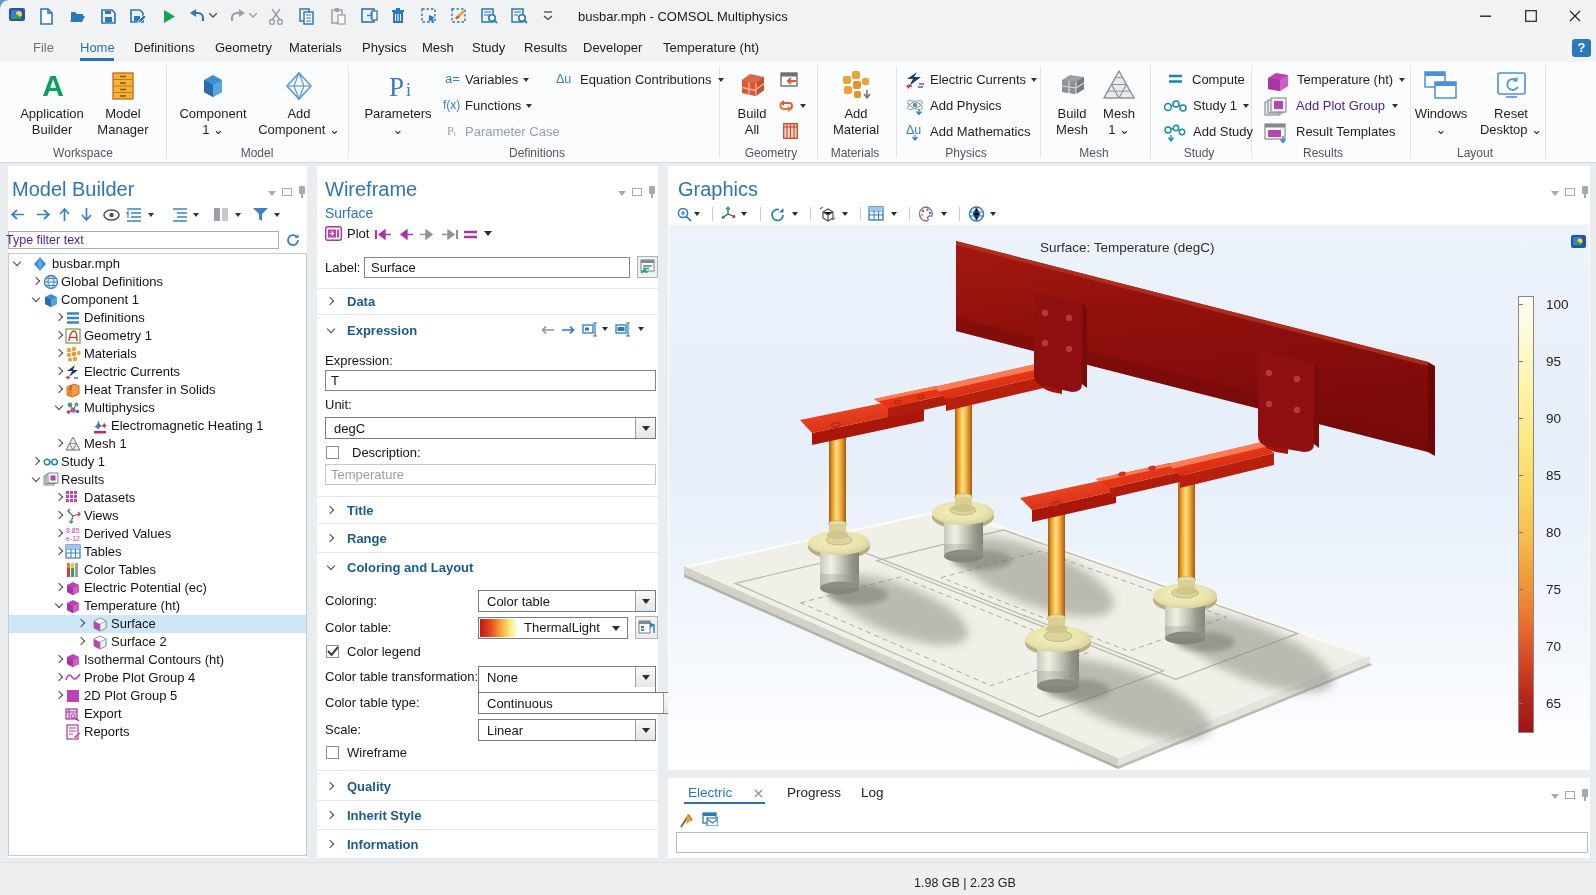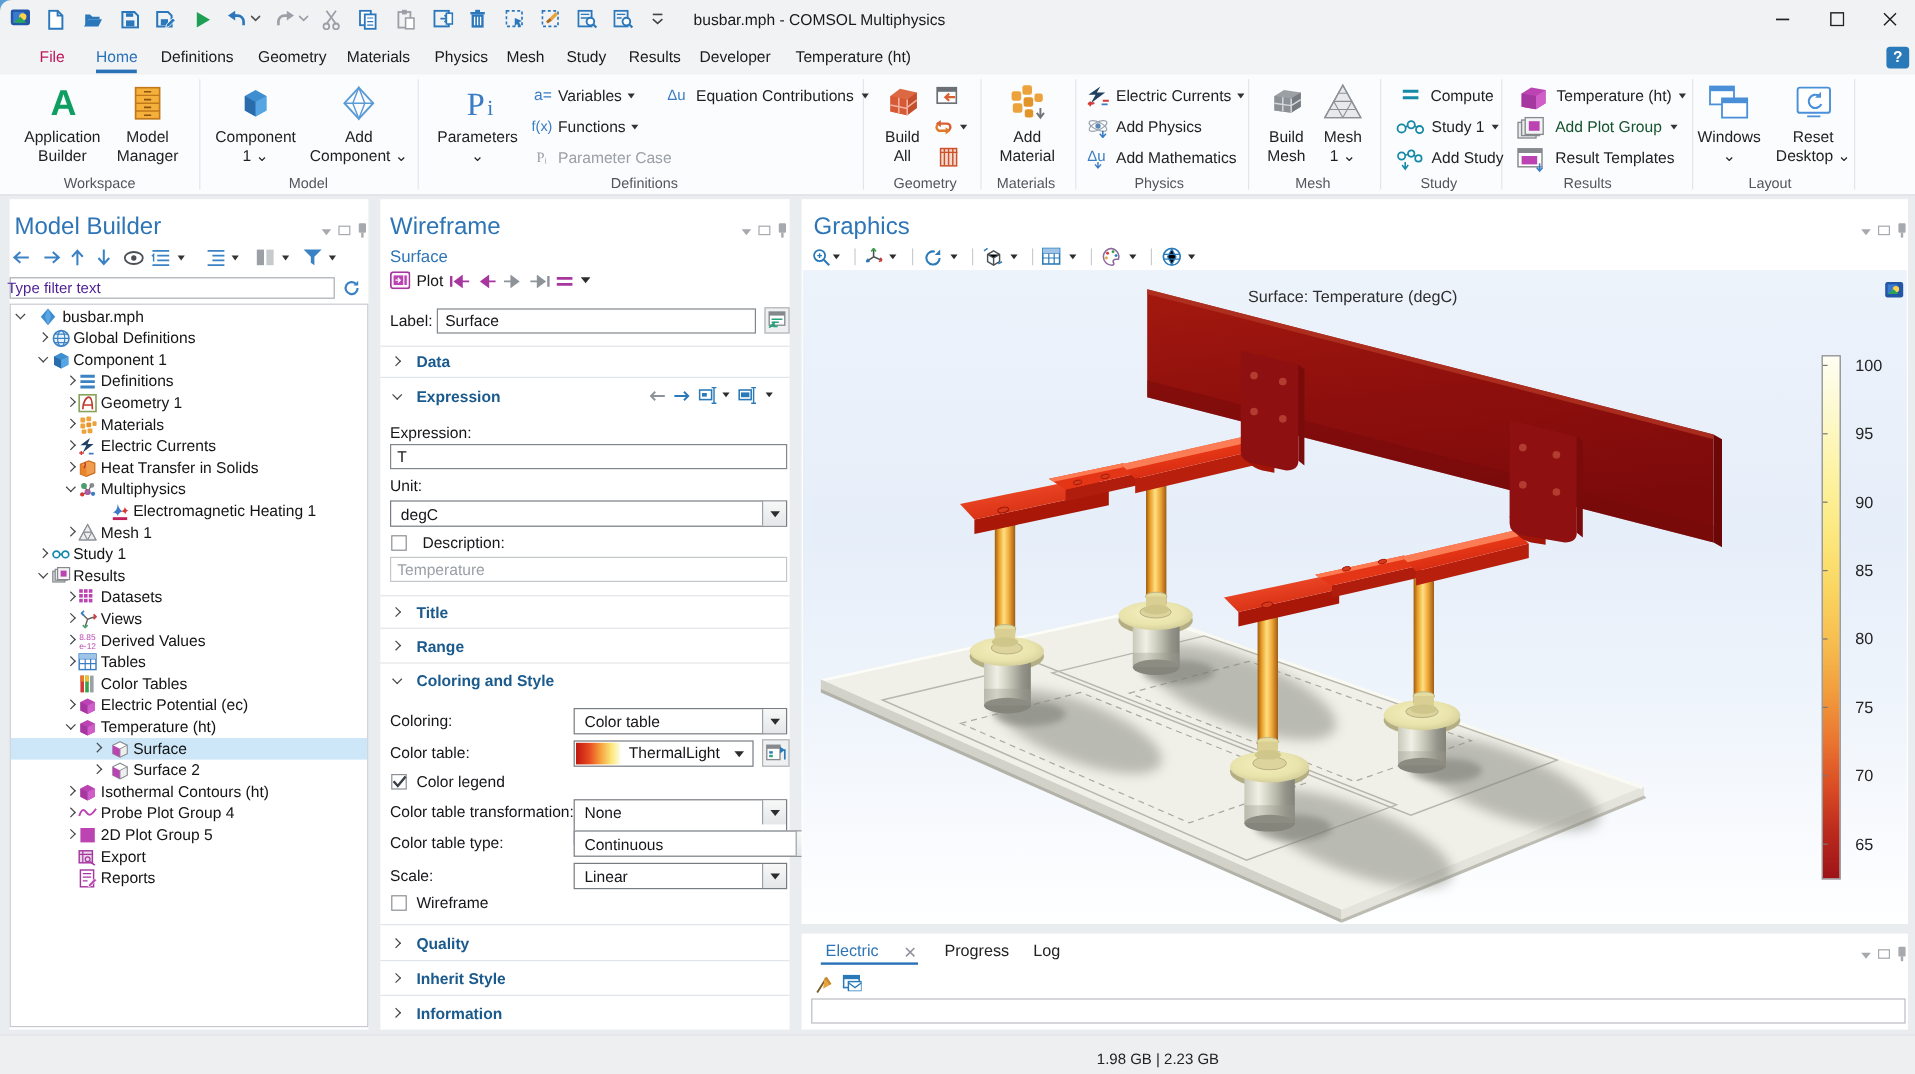--- a/index.html
+++ b/index.html
@@ -128,21 +128,21 @@
 <svg class="ab" style="left:1480px;top:15px" width="13" height="3" viewBox="0 0 13 3">
     <rect width="11" height="1.4" y="0.5" fill="#222"></rect>
   </svg>
 <svg class="ab" style="left:1525px;top:10px" width="12" height="12" viewBox="0 0 12 12">
     <rect x="0.7" y="0.7" width="10.6" height="10.6" fill="none" stroke="#222" stroke-width="1.2"></rect>
   </svg>
 <svg class="ab" style="left:1569px;top:10px" width="12" height="12" viewBox="0 0 12 12">
     <path d="M1 1l10 10M11 1L1 11" stroke="#222" stroke-width="1.2"></path>
   </svg>
 <div class="ab mb"></div>
-<div class="mi" style="left:33px;color:#be185d">File</div>
+<div class="mi" style="left:33px;color:#737373">File</div>
 <div class="mi" style="left:80px;color:#2a72b8">Home</div>
 <div class="mi" style="left:134px;color:#1b1b1b">Definitions</div>
 <div class="mi" style="left:215px;color:#1b1b1b">Geometry</div>
 <div class="mi" style="left:289px;color:#1b1b1b">Materials</div>
 <div class="mi" style="left:362px;color:#1b1b1b">Physics</div>
 <div class="mi" style="left:422px;color:#1b1b1b">Mesh</div>
 <div class="mi" style="left:472px;color:#1b1b1b">Study</div>
 <div class="mi" style="left:524px;color:#1b1b1b">Results</div>
 <div class="mi" style="left:583px;color:#1b1b1b">Developer</div>
 <div class="mi" style="left:663px;color:#1b1b1b">Temperature (ht)</div>
@@ -310,21 +310,21 @@
     <path d="M15 9l8-5v11l-8 5z" fill="#cf5ec8"></path>
   </svg>
 <div class="ab rtxt" style="left:1297px;top:72px;color:#1f1f1f">Temperature (ht)</div>
 <div class="trim" style="left:1399px;top:78px;border-top-color:#333"></div>
 <svg class="ab" style="left:1264px;top:97px" width="25" height="22" viewBox="0 0 25 22">
     <rect x="1" y="5" width="15" height="13" fill="#e8eaec" stroke="#85898d" stroke-width="1.1"></rect>
     <rect x="4" y="3" width="15" height="13" fill="#e8eaec" stroke="#85898d" stroke-width="1.1"></rect>
     <rect x="7" y="1" width="15" height="14" fill="#f2f3f4" stroke="#85898d" stroke-width="1.1"></rect>
     <rect x="10" y="4" width="9" height="8" fill="#bb44b2"></rect>
   </svg>
-<div class="ab rtxt" style="left:1296px;top:98px;color:#14532d">Add Plot Group</div>
+<div class="ab rtxt" style="left:1296px;top:98px;color:#4c1d95">Add Plot Group</div>
 <div class="trim" style="left:1392px;top:104px;border-top-color:#333"></div>
 <svg class="ab" style="left:1264px;top:123px" width="26" height="22" viewBox="0 0 26 22">
     <rect x="1" y="1" width="20" height="15" fill="#fff" stroke="#85898d" stroke-width="1.2"></rect>
     <rect x="1" y="1" width="20" height="3.5" fill="#85898d"></rect>
     <rect x="4" y="7" width="13" height="7" fill="#bb44b2"></rect>
     <path d="M19 13v6M16.5 16.5l2.5 3 2.5-3" stroke="#3b7dc4" stroke-width="1.3" fill="none"></path>
   </svg>
 <div class="ab rtxt" style="left:1296px;top:124px;color:#1f1f1f">Result Templates</div>
 <svg class="ab" style="left:1424px;top:71px" width="34" height="30" viewBox="0 0 34 30">
     <rect x="1" y="1" width="20" height="15" fill="#fff" stroke="#4a90d9" stroke-width="1.5"></rect>
@@ -666,21 +666,21 @@
 <div class="inp" style="left:325px;top:464px;width:331px;height:21px;border-color:#c3c7ca"></div>
 <div class="graylbl" style="left:331px;top:467px">Temperature</div>
 <div class="hsep" style="left:317px;top:496px;width:341px"></div>
 <div class="chev-r" style="left:327px;top:507px"></div>
 <div class="sect" style="left:347px;top:503px">Title</div>
 <div class="hsep" style="left:317px;top:523px;width:341px"></div>
 <div class="chev-r" style="left:327px;top:535px"></div>
 <div class="sect" style="left:347px;top:531px">Range</div>
 <div class="hsep" style="left:317px;top:552px;width:341px"></div>
 <div class="chev-d" style="left:328px;top:563px"></div>
-<div class="sect" style="left:347px;top:560px">Coloring and Style</div>
+<div class="sect" style="left:347px;top:560px">Coloring and Layout</div>
 <div class="lbl" style="left:325px;top:593px">Coloring:</div>
 <div class="dd" style="left:478px;top:590px;width:178px;height:22px">
     <div class="ddtxt" style="top:3px">Color table</div>
     <div class="ddbtn" style="height:20px">
       <div class="tri" style="left:6px;top:8px"></div>
     </div>
   </div>
 <div class="lbl" style="left:325px;top:620px">Color table:</div>
 <div class="dd" style="left:478px;top:617px;width:150px;height:22px"></div>
 <div class="ab" style="left:480px;top:619px;width:37px;height:18px;background:linear-gradient(90deg,#c0170f,#e84b22 30%,#f6a03c 55%,#fbe77a 80%,#fffce8)"></div>

